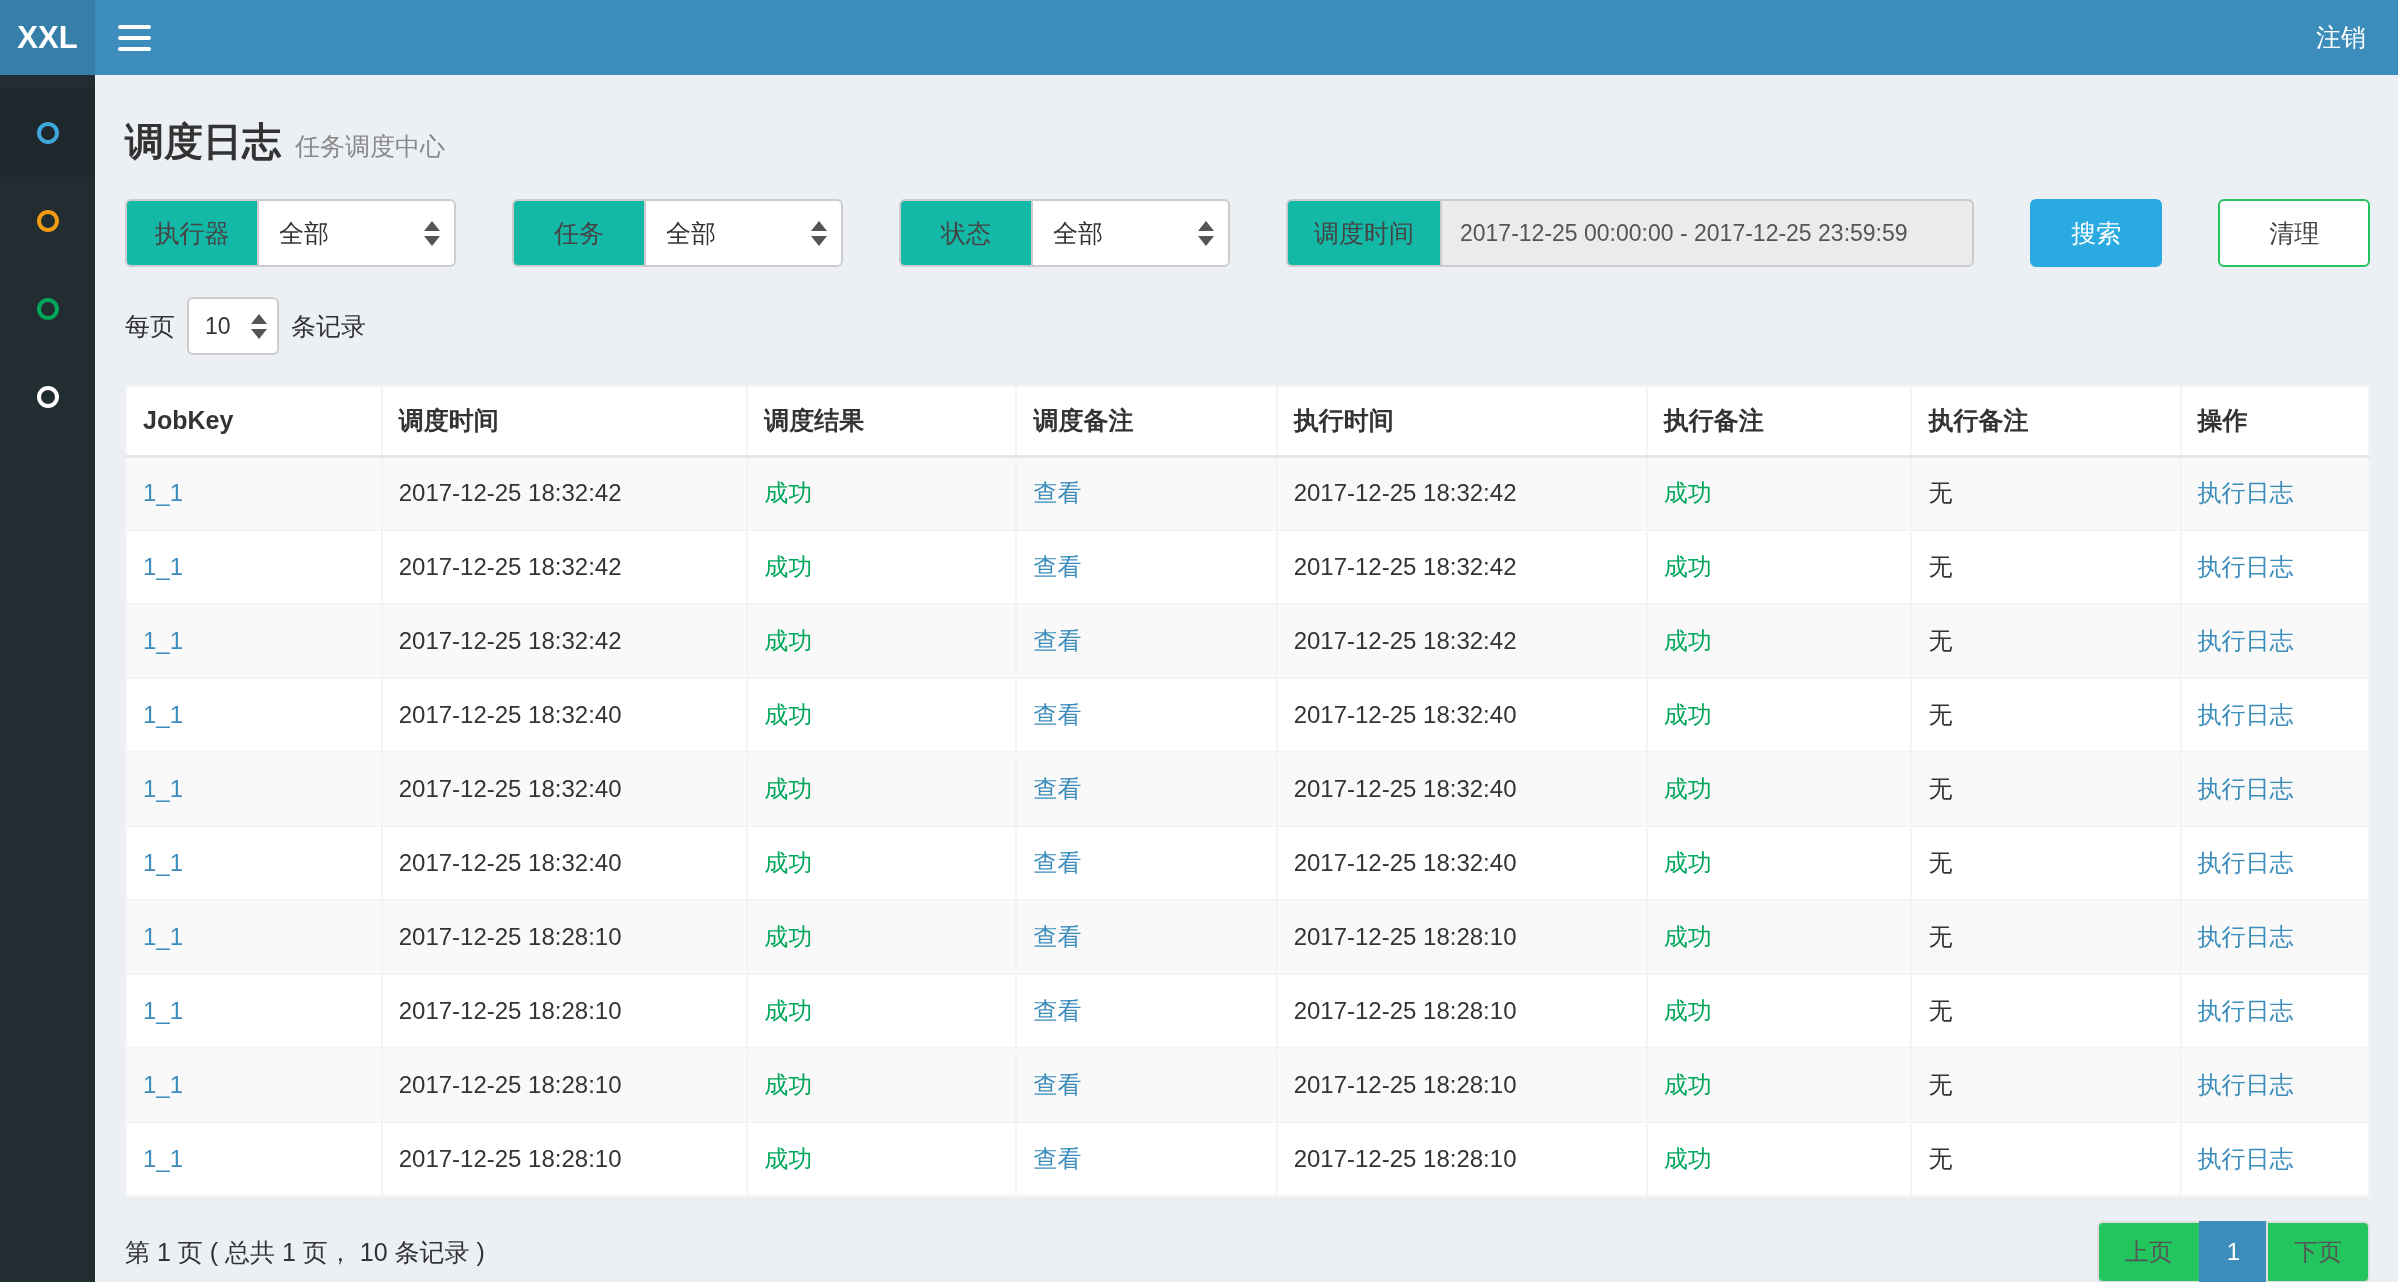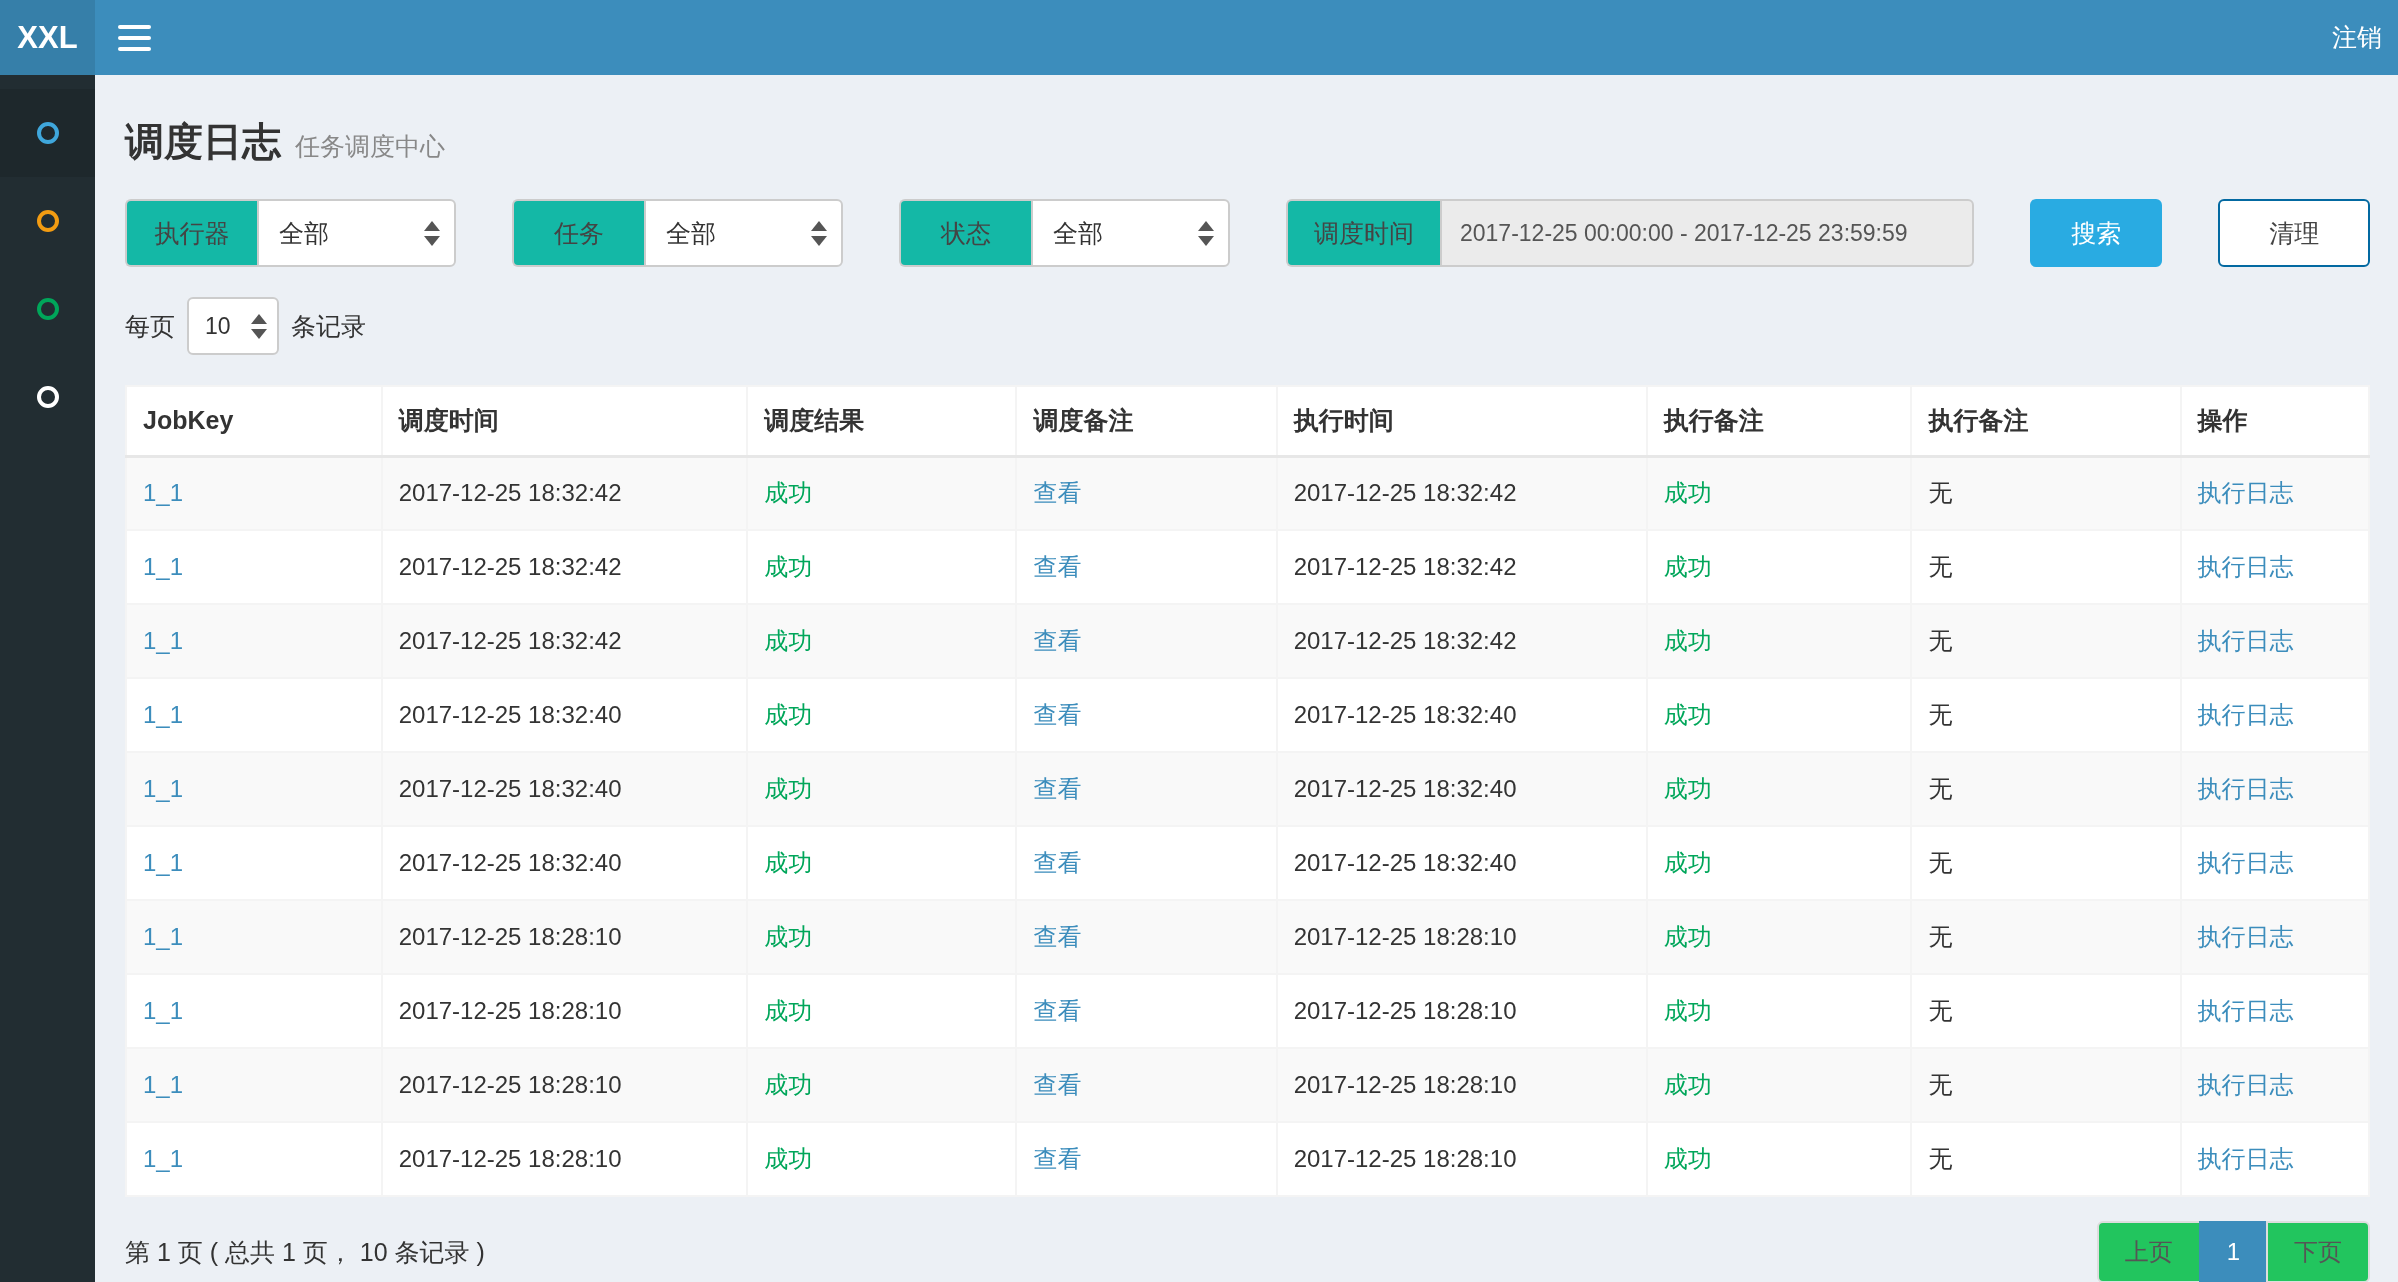--- a/index.html
+++ b/index.html
@@ -11,21 +11,21 @@
     overflow: hidden;
   }
   .app { width: 100%; height: 100%; display: flex; flex-direction: column; }
 
   
   .navbar { height: 75px; background: var(--navbar, #3c8dbc); display: flex; align-items: stretch; flex-shrink: 0; }
   .logo { width: 95px; background: var(--logo-bg, #367fa9); color: #fff; font-weight: bold; font-size: 31px; display: flex; align-items: center; justify-content: center; cursor: pointer; }
   .nav-toggle { width: 78px; display: flex; align-items: center; justify-content: center; cursor: pointer; }
   .hamburger { display: flex; flex-direction: column; gap: 7px; }
   .hamburger i { display: block; width: 33px; height: 4px; background: #fff; border-radius: 2px; }
-  .nav-right { margin-left: auto; display: flex; align-items: center; padding-right: 16px; }
+  .nav-right { margin-left: auto; display: flex; align-items: center; padding-right: 32px; }
   .logout { color: #fff; font-size: 25px; cursor: pointer; text-decoration: none; }
 
   
   .layout { flex: 1; display: flex; min-height: 0; }
   .sidebar { width: 95px; background: var(--sidebar-bg, #222d32); padding-top: 14px; flex-shrink: 0; }
   .sidebar-item { height: 88px; display: flex; align-items: center; justify-content: center; cursor: pointer; }
   .sidebar-item.active { background: #1e282c; }
   .circle-icon { width: 22px; height: 22px; border: 4px solid #fff; border-radius: 50%; }
 
   .content { flex: 1; padding: 0 28px 0 30px; min-width: 0; }
@@ -50,21 +50,21 @@
   .stepper { display: flex; flex-direction: column; gap: 5px; }
   .stepper .up { width: 0; height: 0; border-left: 8px solid transparent; border-right: 8px solid transparent; border-bottom: 10px solid #555; }
   .stepper .down { width: 0; height: 0; border-left: 8px solid transparent; border-right: 8px solid transparent; border-top: 10px solid #555; }
   .time-input {
     width: 534px; border: 2px solid #ccc; border-radius: 0 6px 6px 0;
     background: #ebebeb; font-size: 23px; color: #555; padding: 0 18px;
     font-family: inherit; outline: none;
   }
   .btn { height: 68px; border-radius: 6px; font-size: 25px; cursor: pointer; font-family: inherit; }
   .btn-search { margin-left: auto; width: 136px; background: var(--search-button, #29abe2); color: #fff; border: 2px solid var(--search-button, #29abe2); }
-  .btn-clear { width: 156px; background: #fff; color: #444; border: 2px solid #0369a1; }
+  .btn-clear { width: 156px; background: #fff; color: #444; border: 2px solid #22c55e; }
 
   
   .page-size { margin-top: 30px; display: flex; align-items: center; gap: 12px; font-size: 25px; height: 58px; }
   .select-small { border-radius: 6px; border: 2px solid #ccc; width: 92px; height: 58px; padding: 0 10px 0 16px; font-size: 23px; }
 
   
   .log-table { width: 100%; margin-top: 30px; border-collapse: collapse; background: #fff; }
   .log-table th, .log-table td { border: 2px solid #f4f4f4; text-align: left; padding: 0 16px; white-space: nowrap; }
   .log-table th { height: 70px; font-size: 25px; font-weight: bold; color: #333; border-bottom: 3px solid #e7e7e7; }
   .log-table td { height: 74px; font-size: 24px; color: #333; }

